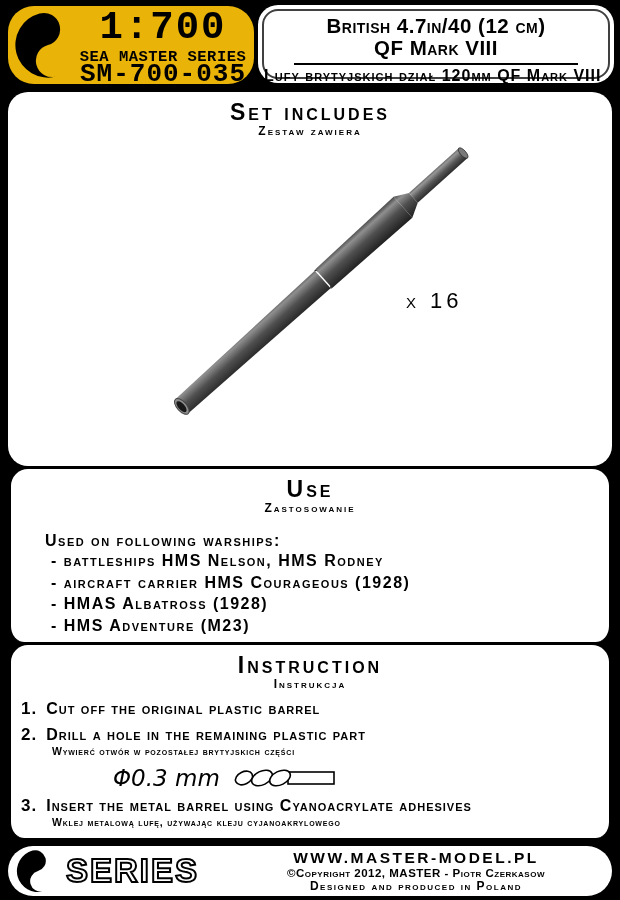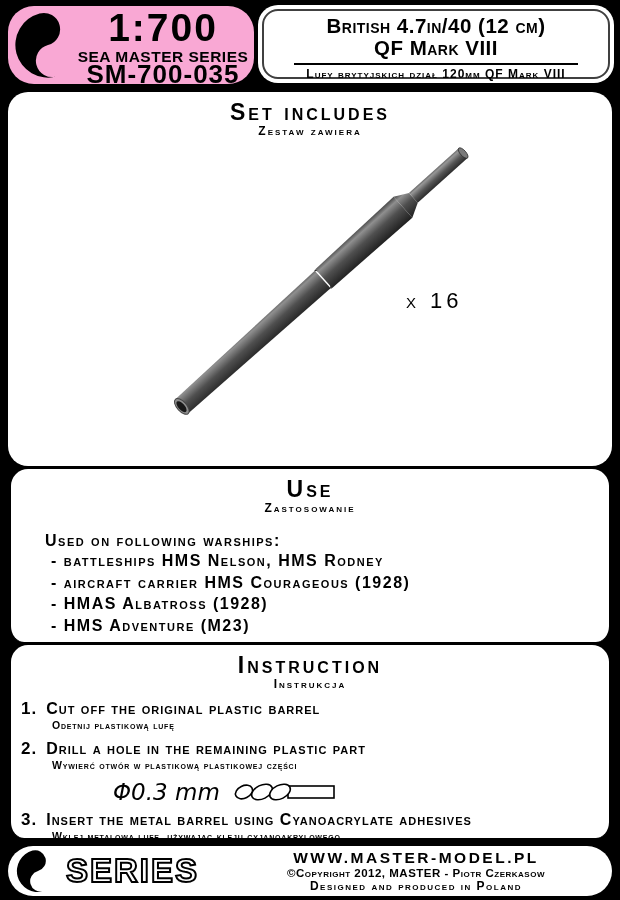--- a/index.html
+++ b/index.html
@@ -2,34 +2,34 @@
 <html><head>
 <meta charset="utf-8">
 <style>
   * { margin:0; padding:0; box-sizing:border-box; }
   html,body { width:620px; height:900px; }
   body { background:#000; font-family:"Liberation Sans", sans-serif; color:#000; overflow:hidden; }
   .page { position:relative; width:620px; height:900px; background:#000; }
 
   
   .brand-box { position:absolute; left:8px; top:6px; width:246px; height:78px;
-               background:#f9a8d4; border-radius:26px; }
+               background:#eab308; border-radius:26px;font-family:Liberation Mono, monospace; }
   .brand-logo { position:absolute; left:6px; top:4px; width:68px; height:70px; }
   .brand-col  { position:absolute; left:62px; top:0; width:186px; height:78px; text-align:center; }
   .scale  { position:absolute; left:0; top:2px; width:100%; font-size:39px; font-weight:700; letter-spacing:2px; line-height:40px;}
   .series { position:absolute; left:0; top:42px; width:100%; font-size:15.5px; font-weight:700; letter-spacing:0.5px;}
   .sku    { position:absolute; left:0; top:55px; width:100%; font-size:26px; font-weight:700; letter-spacing:1px; line-height:26px;}
 
   .title-box { position:absolute; left:262px; top:9px; width:348px; height:70px;
                background:#fff; border:2px solid #404040; border-radius:16px;
                box-shadow:0 0 0 4px #fff; padding-top:4px; }
   .ptitle { text-align:center; font-size:20.5px; font-weight:700; letter-spacing:0.5px;
             font-variant:small-caps; line-height:22px; }
   .title-divider { height:2px; background:#000; margin:4px 30px 2px 30px; }
-  .psub { text-align:center; font-size:12px; font-weight:700; letter-spacing:1px; font-variant:small-caps; }
+  .psub { font-size:16px; font-weight:700; letter-spacing:1px; font-variant:small-caps; }
 
   
   .panel { position:absolute; left:8px; width:604px; background:#fff; }
   .set-panel   { top:92px;  height:374px; border-radius:20px; }
   .use-panel   { top:466px; height:176px; border:3px solid #000; border-bottom:none; border-radius:20px 20px 16px 16px; }
   .instr-panel { top:642px; height:196px; border:3px solid #000; border-bottom:none; border-radius:20px 20px 16px 16px; }
 
   .panel-title { text-align:center; font-size:23px; font-weight:700; letter-spacing:3px;
                  font-variant:small-caps; padding-top:8px; line-height:24px; }
   .panel-sub   { text-align:center; font-size:12px; font-weight:700; letter-spacing:2px;
@@ -143,28 +143,27 @@
   </section>
 
   <section class="panel instr-panel">
     <h2 class="panel-title">Instruction</h2>
     <h3 class="panel-sub">Instrukcja</h3>
 
     <div class="step">
       <div class="step-line">
         <span class="step-num">1.</span><span>Cut off the original plastic barrel</span>
       </div>
-      <div class="step-sub">Odetnij plastikową lufę</div>
     </div>
 
     <div class="step">
       <div class="step-line">
         <span class="step-num">2.</span><span>Drill a hole in the remaining plastic part</span>
       </div>
-      <div class="step-sub">Wywierć otwór w plastikową plastikowej części</div>
+      <div class="step-sub">Wywierć otwór w pozostałej brytyjskich części</div>
     </div>
 
     <div class="drill-row">
       <span class="drill-label">Φ0.3 mm</span>
       <svg width="105" height="22" viewBox="0 0 105 22">
         <rect x="56" y="5" width="46" height="12" fill="#fff" stroke="#000" stroke-width="1.6"></rect>
         <g fill="#fff" stroke="#000" stroke-width="1.6">
           <ellipse cx="12" cy="11" rx="9" ry="6.2" transform="rotate(-26 12 11)"></ellipse>
           <ellipse cx="30" cy="11" rx="11" ry="6.8" transform="rotate(-26 30 11)"></ellipse>
           <ellipse cx="48" cy="11" rx="11" ry="6.8" transform="rotate(-26 48 11)"></ellipse>

